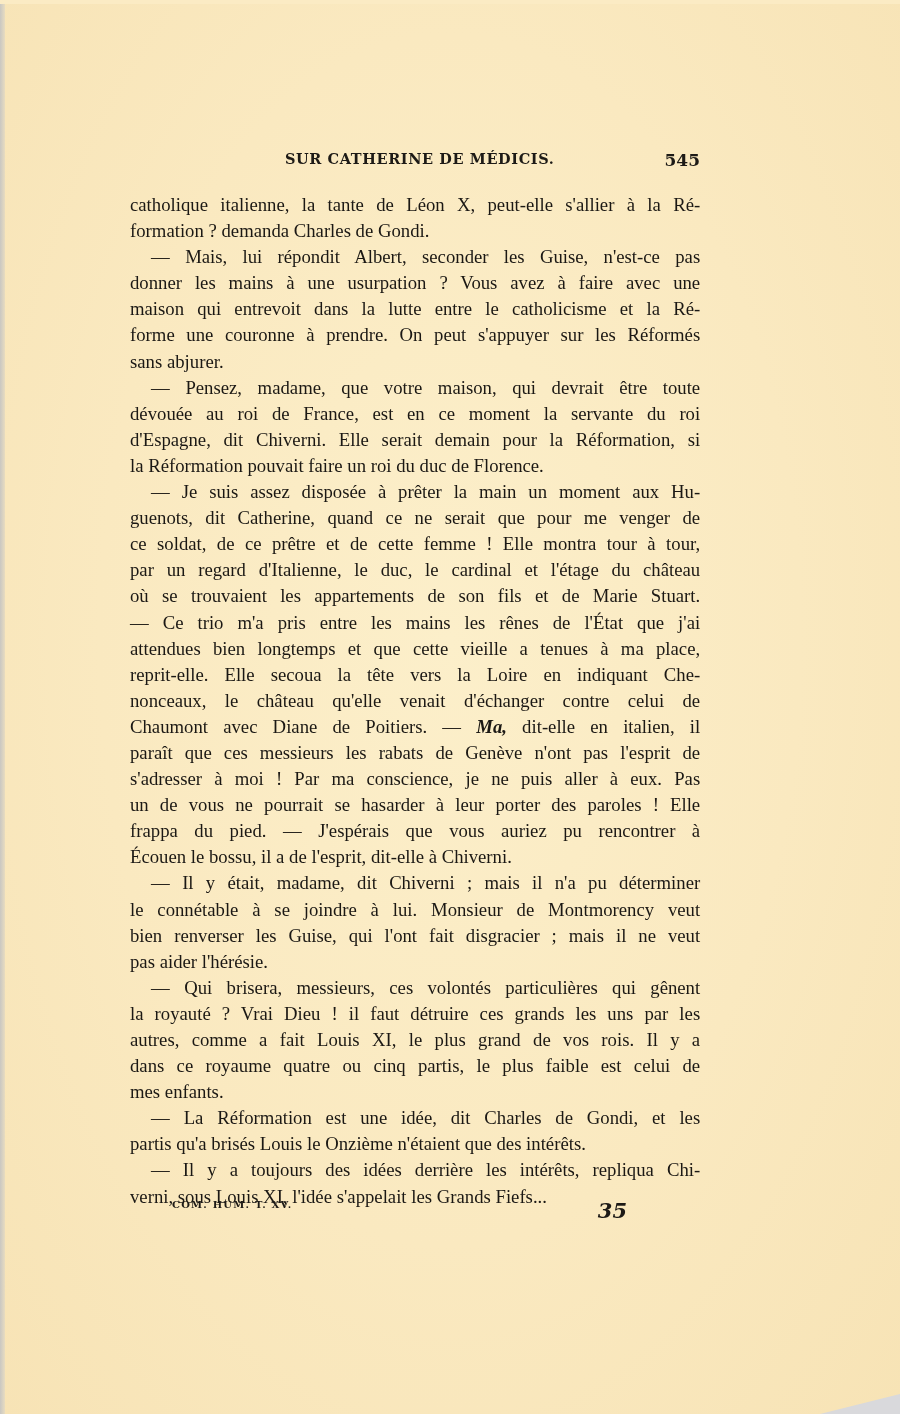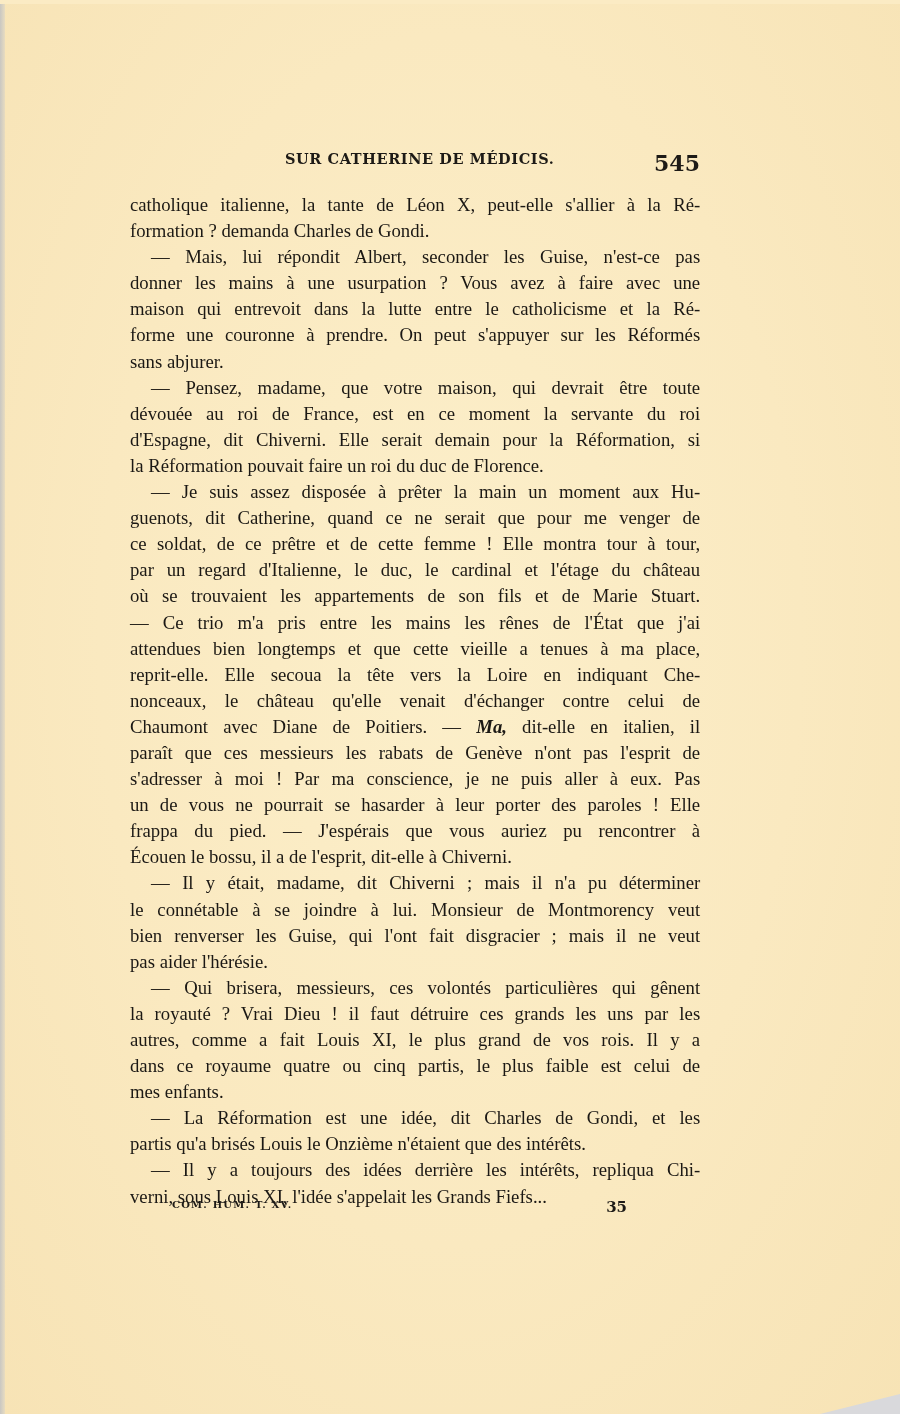--- a/index.html
+++ b/index.html
@@ -47,21 +47,21 @@
     left: 155px;
     top: 2px;
     font-size: 14.5px;
     font-weight: bold;
     letter-spacing: 0.6px;
   }
   .page-number {
     position: absolute;
     right: 0;
     top: 2px;
-    font-size: 22px;
+    font-size: 17px;
     font-weight: bold;
   }
   .text-block {
     position: absolute;
     top: 172px;
     left: 130px;
     width: 570px;
     font-family: "Liberation Serif", serif;
     color: #1b1814;
     margin-top: 16px;
@@ -102,22 +102,23 @@
     left: 0;
     top: 0;
     font-size: 10px;
     font-weight: bold;
     letter-spacing: 1.2px;
   }
   .volume-number {
     position: absolute;
     right: 0;
     top: -1px;
-    font-size: 15px;
+    font-size: 21px;
     font-weight: bold;
+    font-style: italic;
   }
 </style>
 </head>
 <body>
 
 <div class="page">
   <div class="left-edge"></div>
 
   <div class="running-head">
     <span class="running-title">SUR CATHERINE DE MÉDICIS.</span>

